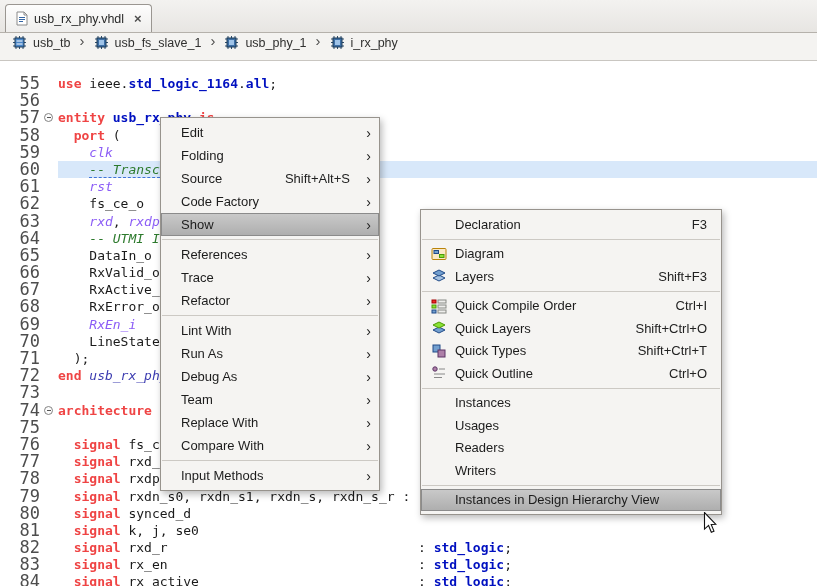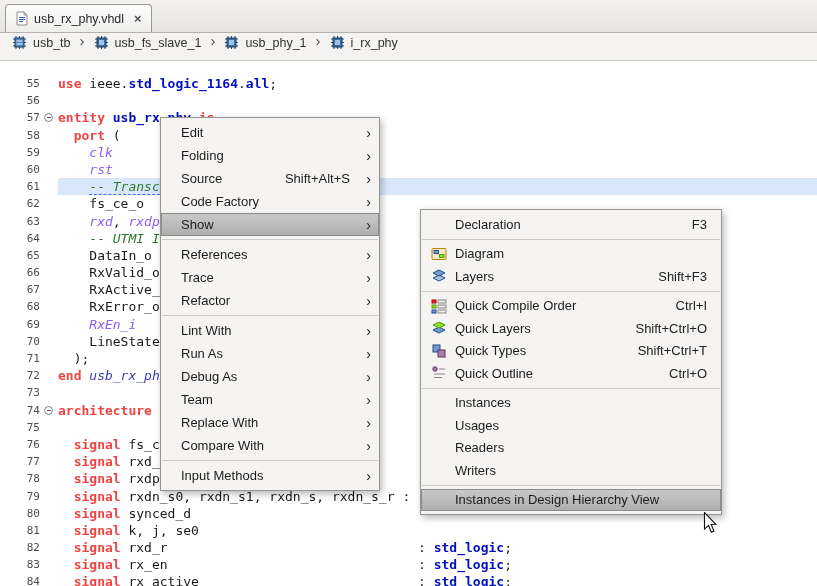--- a/index.html
+++ b/index.html
@@ -35,21 +35,21 @@
   .crumb{display:flex;align-items:center;gap:6px;padding:2px 3px}
   .crumb-arrow{color:#4c4c4c;font-size:15px;margin:0 6px;line-height:1}
   .crumb .ic{display:inline-flex}
   
   .editor{
     position:absolute;top:62px;left:0;right:0;bottom:0;background:#fff;
     display:flex;padding-top:13px;
     font-family:"DejaVu Sans Mono","Liberation Mono",monospace;
     font-size:13px;line-height:17.2px;
   }
-  .gutter{width:58px;flex:none;font-size:11px}
+  .gutter{width:58px;flex:none;font-size:17px}
   .gline{height:17.2px;display:flex}
   .lnum{width:42px;text-align:right;color:#4d4d4d;padding-right:2px;box-sizing:border-box}
   .foldcol{width:14px;position:relative}
   .fm{position:absolute;left:2px;top:4px;width:9px;height:9px;box-sizing:border-box;
       border:1px solid #848484;border-radius:50%;background:#fcfcfc}
   .fm::after{content:"";position:absolute;left:1.5px;right:1.5px;top:3px;height:1px;background:#555}
   .code{flex:1;position:relative}
   .cl{height:17.2px;white-space:pre;color:#1a1a1a}
   .cl.hl{background:#d8e8fa}
   .c-kw{color:#ef4444;font-weight:bold}
@@ -279,22 +279,22 @@
         <span class="lnum">84</span>
         <span class="foldcol"></span>
       </div>
     </div>
   <div class="code" id="code">
       <div class="cl"><span class="c-kw">use </span><span class="c-pl">ieee.</span><span class="c-ty">std_logic_1164</span><span class="c-pl">.</span><span class="c-ty">all</span><span class="c-pl">;</span></div>
       <div class="cl"></div>
       <div class="cl"><span class="c-kw">entity </span><span class="c-ent">usb_rx_phy </span><span class="c-kw">is</span></div>
       <div class="cl"><span class="c-pl">  </span><span class="c-kw">port</span><span class="c-pl"> (</span></div>
       <div class="cl"><span class="c-pl">    </span><span class="c-pt">clk</span></div>
+      <div class="cl hl"><span class="c-pl">    </span><span class="c-cm u-dash">-- Transc</span></div>
       <div class="cl"><span class="c-pl">    </span><span class="c-pt">rst</span></div>
-      <div class="cl hl"><span class="c-pl">    </span><span class="c-cm u-dash">-- Transc</span></div>
       <div class="cl"><span class="c-pl">    </span><span class="c-pl">fs_ce_o</span></div>
       <div class="cl"><span class="c-pl">    </span><span class="c-pt">rxd</span><span class="c-pl">, </span><span class="c-pt">rxdp</span></div>
       <div class="cl"><span class="c-pl">    </span><span class="c-cm">-- UTMI I</span></div>
       <div class="cl"><span class="c-pl">    </span><span class="c-pl">DataIn_o</span></div>
       <div class="cl"><span class="c-pl">    </span><span class="c-pl">RxValid_o</span></div>
       <div class="cl"><span class="c-pl">    </span><span class="c-pl">RxActive_</span></div>
       <div class="cl"><span class="c-pl">    </span><span class="c-pl">RxError_o</span></div>
       <div class="cl"><span class="c-pl">    </span><span class="c-pt">RxEn_i</span></div>
       <div class="cl"><span class="c-pl">    </span><span class="c-pl">LineState</span></div>
       <div class="cl"><span class="c-pl">  );</span></div>

